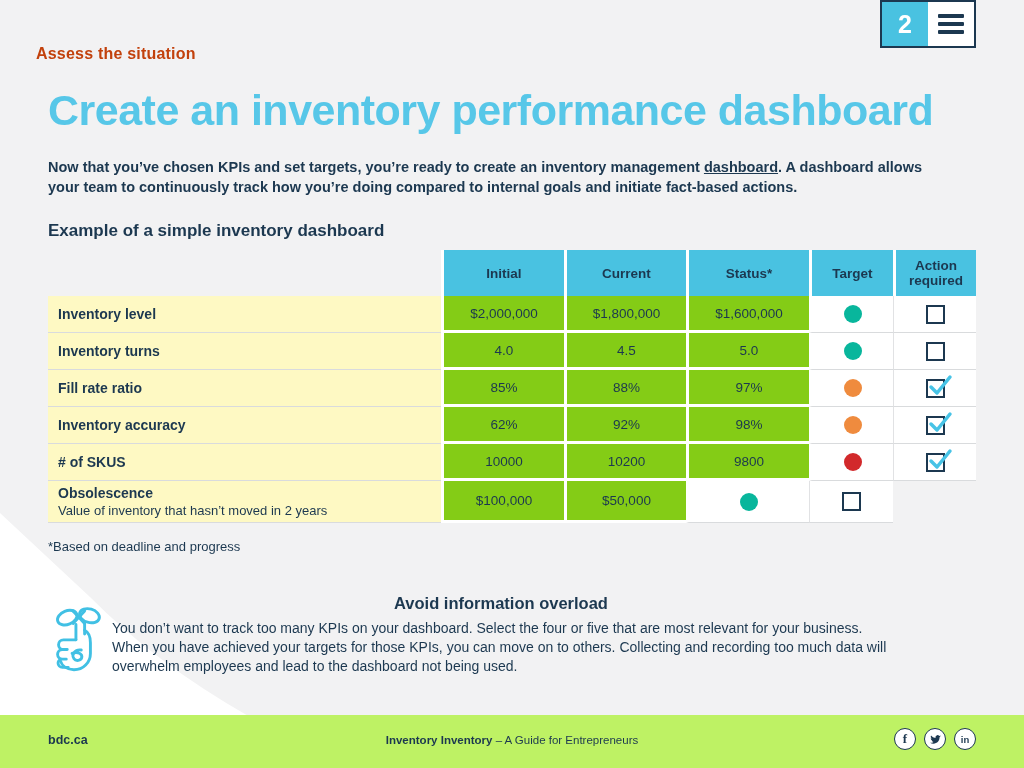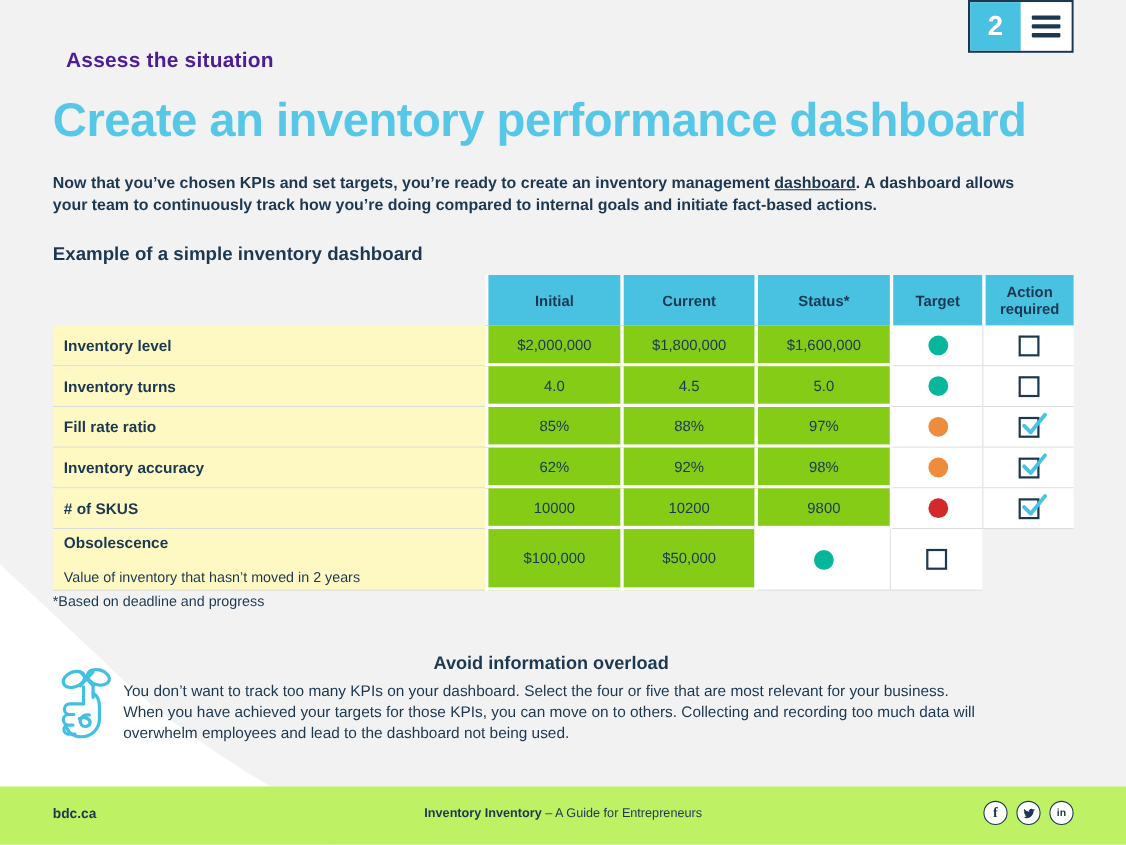--- a/index.html
+++ b/index.html
@@ -8,37 +8,37 @@
   .page { position:relative; width:1024px; height:768px; background:#f2f2f3; overflow:hidden; color:#1c3850; }
 
   .wedge { position:absolute; left:0; top:505px; pointer-events:none; }
 
   
   .pager { position:absolute; left:880px; top:0; width:96px; height:48px; display:flex; border:2px solid #1c3850; }
   .pager-num { width:46px; background:#49c2e1; color:#fff; font-weight:bold; font-size:25px; display:flex; align-items:center; justify-content:center; }
   .pager-menu { width:46px; background:#fff; display:flex; flex-direction:column; align-items:center; justify-content:center; gap:4px; cursor:pointer; }
   .pager-menu .bar { width:26px; height:4px; background:#1c3850; border-radius:1px; }
 
-  .eyebrow { position:absolute; left:60px; top:45px; font-size:19px; font-weight:bold; color:#4c1d95; letter-spacing:.2px; }
+  .eyebrow { position:absolute; left:36px; top:45px; font-size:16px; font-weight:bold; color:#c2410c; letter-spacing:.2px; }
   .title { position:absolute; left:48px; top:86px; width:940px; font-size:43px; font-weight:bold; color:#57c7e8; letter-spacing:-0.5px; white-space:nowrap; }
   .intro { position:absolute; left:48px; top:157px; width:902px; font-size:14.5px; font-weight:bold; line-height:20px; }
   .intro .link { color:#1c3850; text-decoration:underline; cursor:pointer; }
   .caption { position:absolute; left:48px; top:221px; font-size:17px; font-weight:bold; }
 
   
   .table { position:absolute; left:48px; top:250px; width:928px; }
   .t-header, .t-row { display:grid; grid-template-columns:393px 123px 122px 123px 84px 83px; }
   .t-header { height:46px; }
   .h-cell { background:#49c2e1; color:#1c3850; font-weight:bold; font-size:13.5px; line-height:15px; display:flex; align-items:center; justify-content:center; text-align:center; border-left:3px solid #fff; }
   .h-cell.blank { background:transparent; border-left:none; }
   .t-row { min-height:37px; }
   .cell { display:flex; align-items:center; }
   .cell.label { background:#fef9c3; border-bottom:1px solid #d9dbdd; flex-direction:column; align-items:flex-start; justify-content:center; padding:4px 10px; }
   .label-main { font-size:14px; font-weight:bold; }
-  .label-sub { font-size:13px; margin-top:16px;text-align:right; }
+  .label-sub { font-size:13px; margin-top:2px;text-align:right; }
   .cell.val { background:#84cc16; border-left:3px solid #fff; border-bottom:3px solid #fff; justify-content:center; font-size:13.5px; }
   .cell.status, .cell.action { background:#fff; border-bottom:1px solid #d9dbdd; justify-content:center; }
   .cell.status { border-left:3px solid #fff; }
   .cell.action { border-left:1px solid #e1e2e4; }
   .dot { width:18px; height:18px; border-radius:50%; }
   .checkbox { position:relative; width:19px; height:19px; border:2px solid #1c3850; background:#fff; cursor:pointer; }
   .checkbox svg { position:absolute; left:0; top:-8px; overflow:visible; }
 
   .footnote { position:absolute; left:48px; top:539px; font-size:13px; }
 

